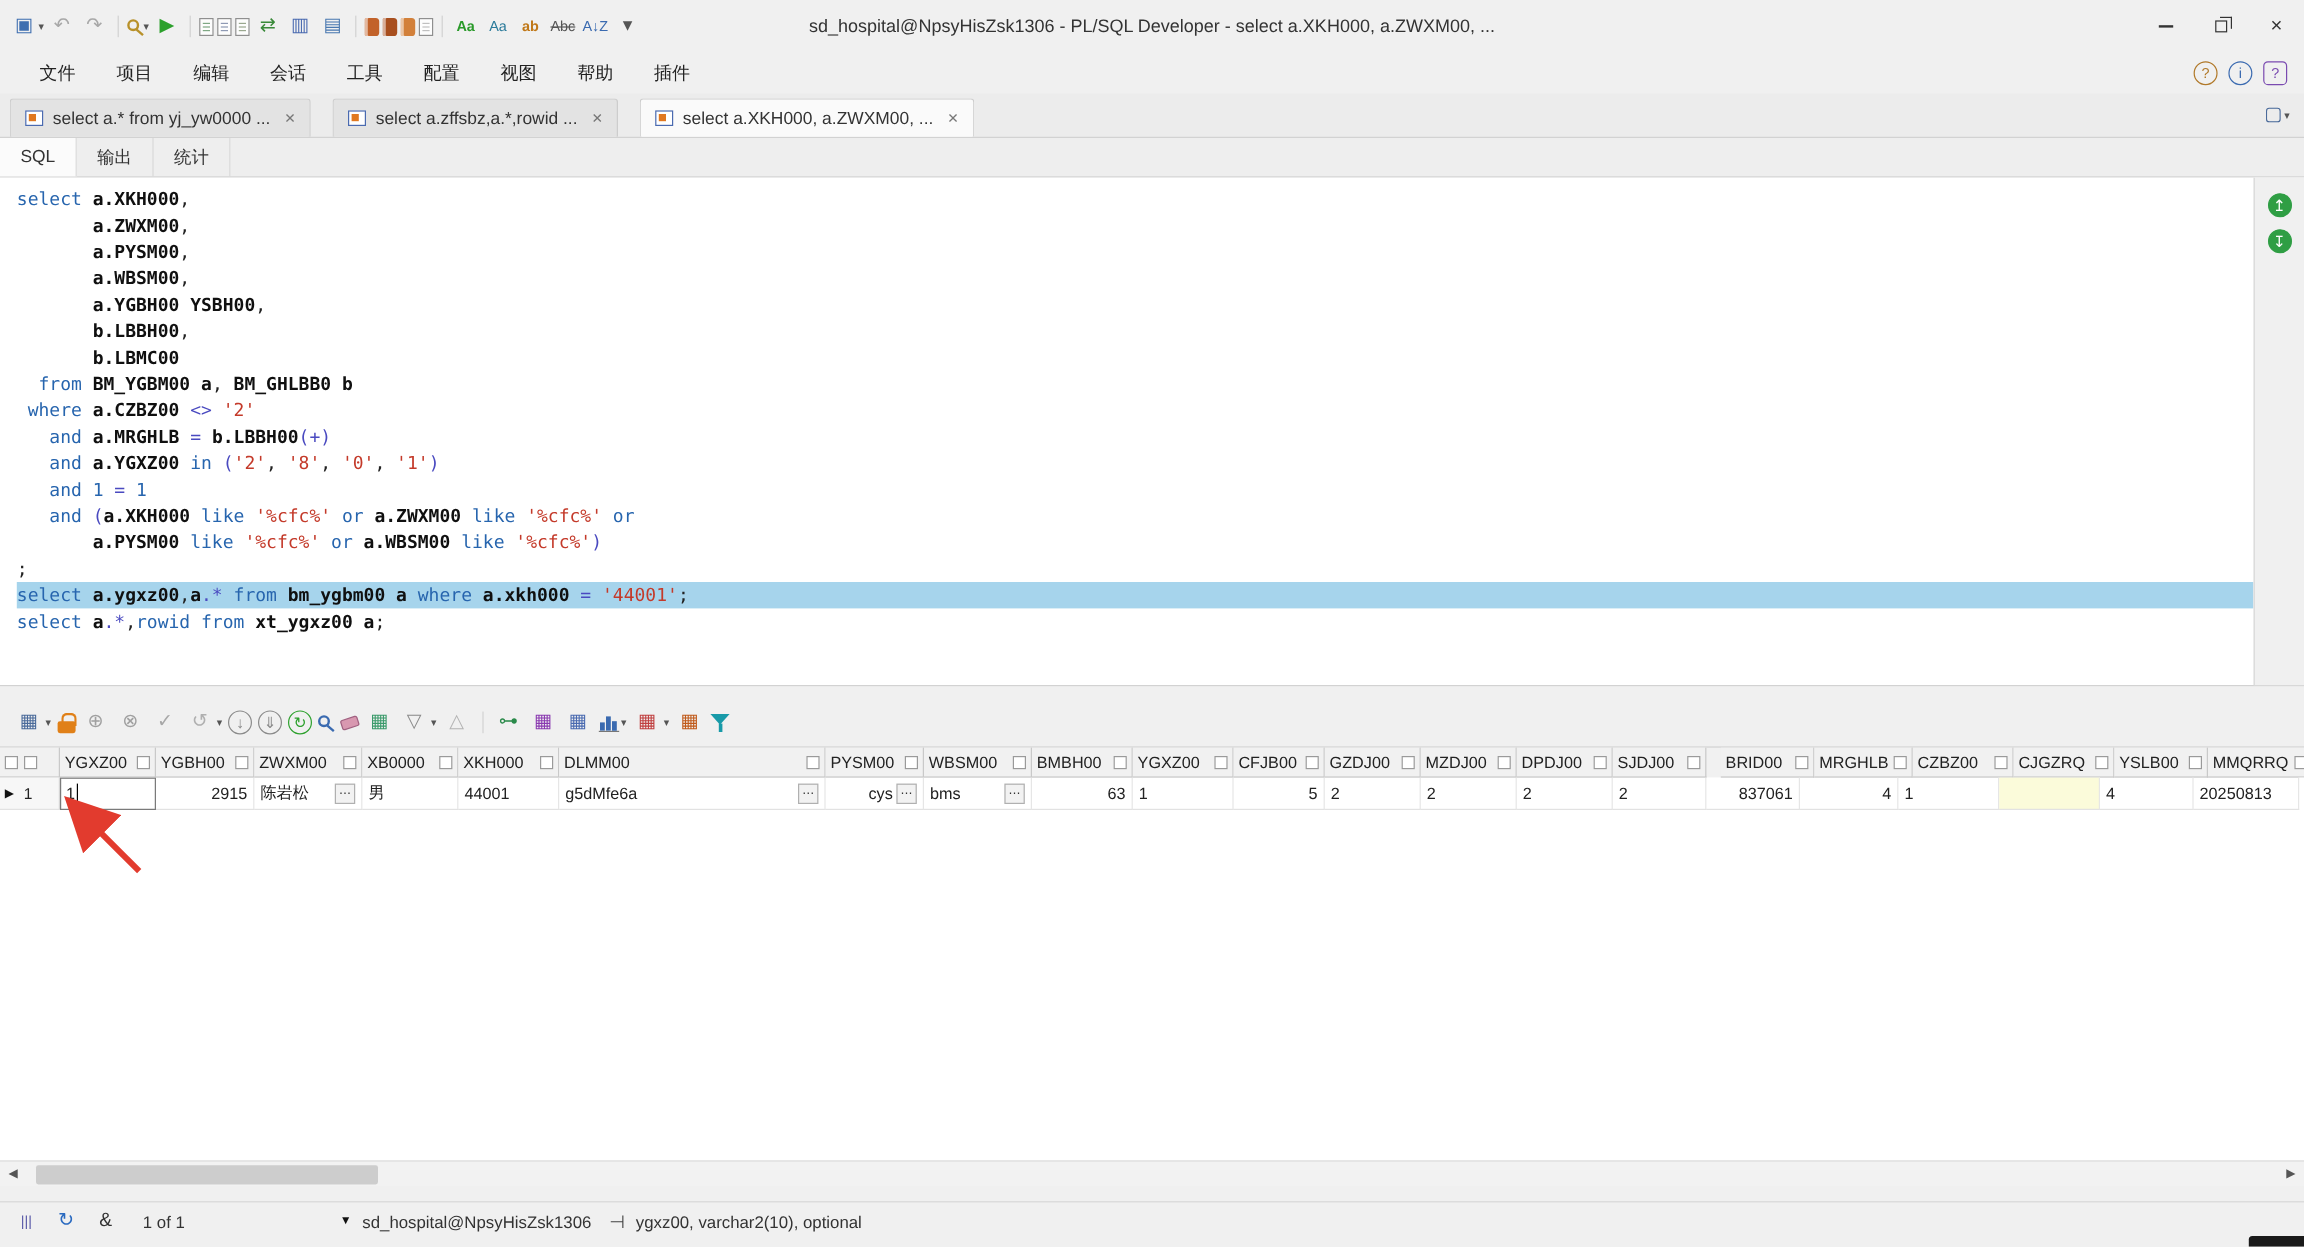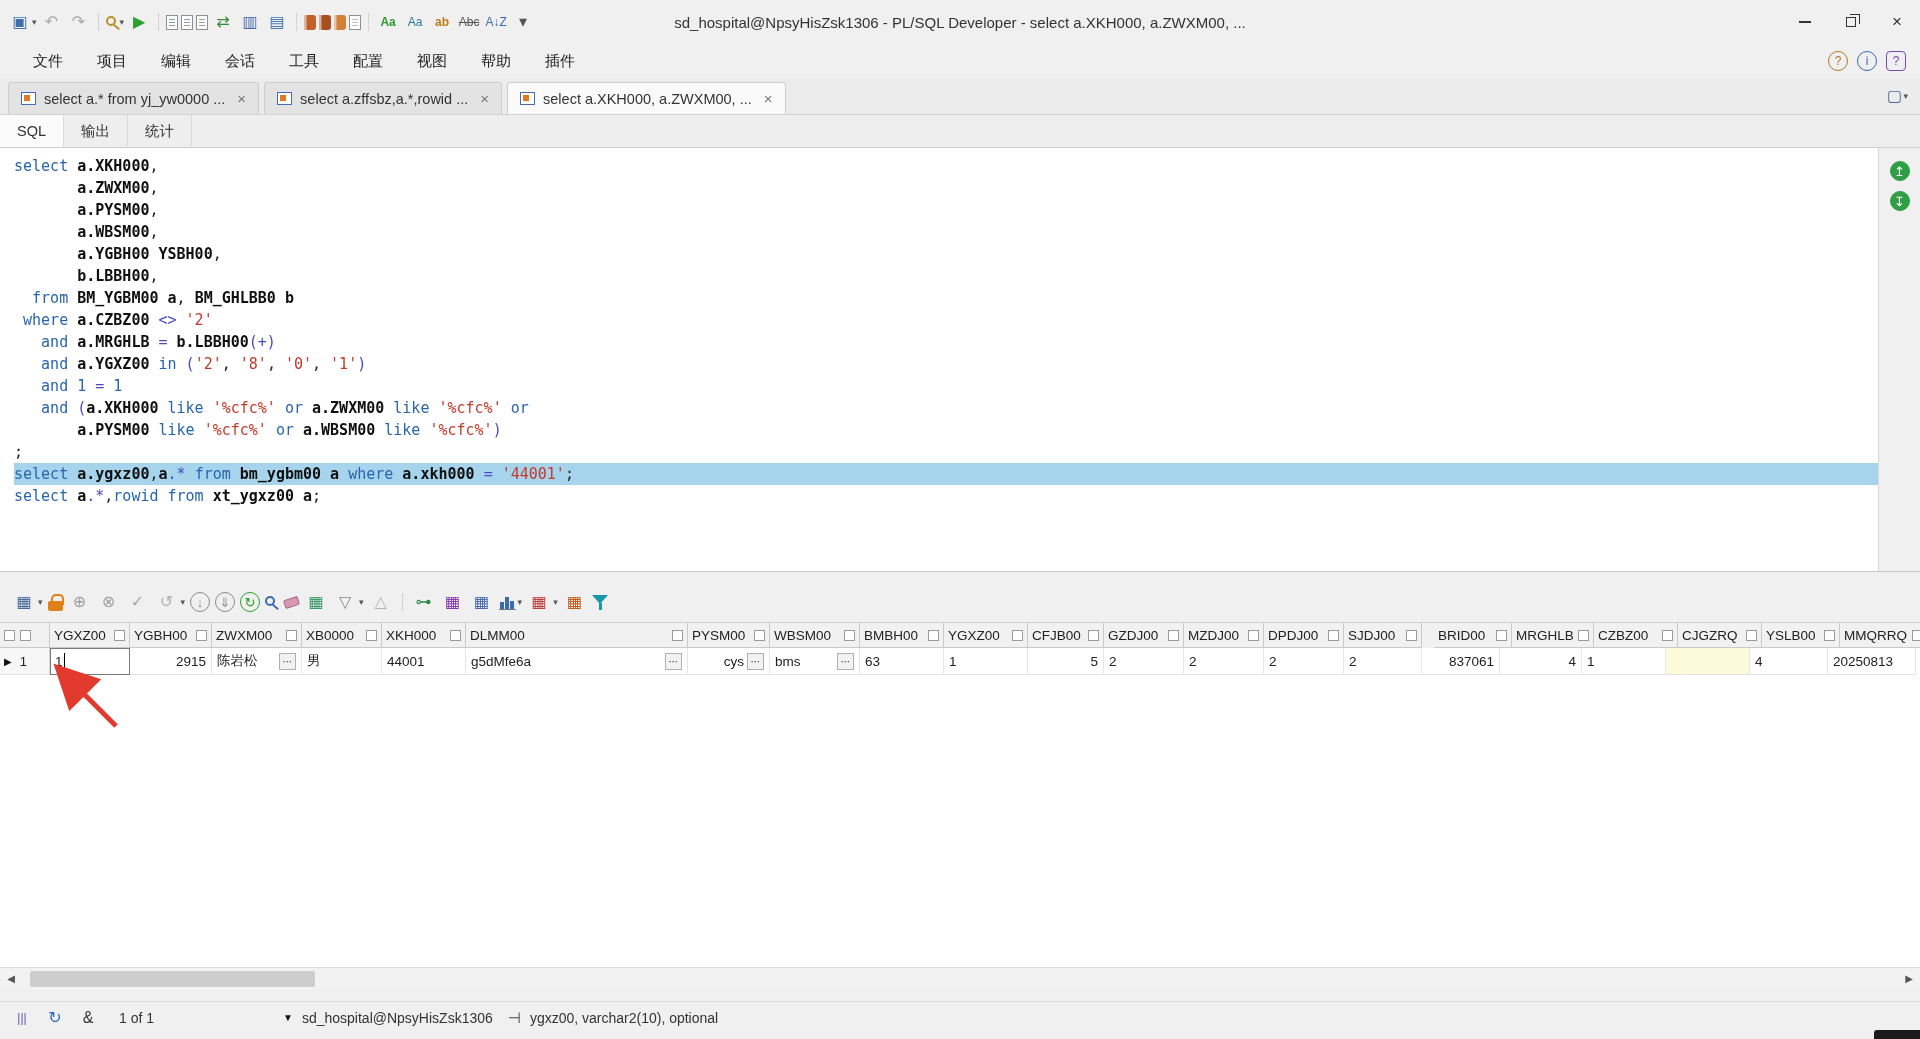--- a/index.html
+++ b/index.html
@@ -41,21 +41,21 @@
   .shape-chart::before{content:'';position:absolute;left:1px;bottom:0;width:4px;height:7px;background:var(--c)}
   .shape-chart::after{content:'';position:absolute;left:6px;bottom:0;width:4px;height:12px;background:var(--c);box-shadow:5px 4px 0 0 var(--c)}
 
   
   .menubar{height:34px;display:flex;align-items:center;padding:0 14px 0 16px}
   .menu-item{padding:5px 17px;font-size:15px;color:#222}
   .menu-right{margin-left:auto;display:flex;gap:9px;align-items:center}
 
   
   .tabbar{height:37px;display:flex;align-items:flex-end;background:#ececec;border-bottom:1px solid #d2d2d2;padding-left:8px}
-  .tab{display:flex;align-items:center;gap:8px;height:32px;padding:0 12px;background:#e3e3e3;border:1px solid #cdcdcd;border-bottom:none;margin-right:5px;font-size:14.5px;color:#333;border-radius:3px 3px 0 0;white-space:nowrap}
+  .tab{display:flex;align-items:center;gap:8px;height:32px;padding:0 12px;background:#e3e3e3;border:1px solid #cdcdcd;border-bottom:none;margin-right:18px;font-size:14.5px;color:#333;border-radius:3px 3px 0 0;white-space:nowrap}
   .tab.active{background:#fafafa}
   .tab-close{color:#777;font-size:15px;margin-left:4px}
   .tabicon{width:15px;height:13px;min-width:15px;border:1px solid #4a6ab0;background:#fff;position:relative;display:inline-block}
   .tabicon::after{content:'';position:absolute;left:1.5px;top:1.5px;width:6px;height:6px;background:#e07820}
   .tabbar-right{margin-left:auto;display:flex;align-items:center;padding-right:12px;align-self:center}
 
   
   .subtabbar{height:33px;display:flex;align-items:stretch;background:#eeeeee;border-bottom:1px solid #cfcfcf}
   .subtab{display:flex;align-items:center;padding:0 17px;font-size:14.5px;border-right:1px solid #dadada;color:#333}
   .subtab.active{background:#fbfbfb}
@@ -211,20 +211,21 @@
   </div>
 
 <div class="editor-wrap">
   <div class="editor">
       <div class="ed-line"><span class="tk-k">select</span><span class="tk-p"> </span><span class="tk-i">a.XKH000</span><span class="tk-p">,</span></div>
       <div class="ed-line"><span class="tk-p">       </span><span class="tk-i">a.ZWXM00</span><span class="tk-p">,</span></div>
       <div class="ed-line"><span class="tk-p">       </span><span class="tk-i">a.PYSM00</span><span class="tk-p">,</span></div>
       <div class="ed-line"><span class="tk-p">       </span><span class="tk-i">a.WBSM00</span><span class="tk-p">,</span></div>
       <div class="ed-line"><span class="tk-p">       </span><span class="tk-i">a.YGBH00</span><span class="tk-p"> </span><span class="tk-i">YSBH00</span><span class="tk-p">,</span></div>
       <div class="ed-line"><span class="tk-p">       </span><span class="tk-i">b.LBBH00</span><span class="tk-p">,</span></div>
+      <div class="ed-line"><span class="tk-p">       </span><span class="tk-i">b.LBMC00</span></div>
       <div class="ed-line"><span class="tk-p">  </span><span class="tk-k">from</span><span class="tk-p"> </span><span class="tk-i">BM_YGBM00</span><span class="tk-p"> </span><span class="tk-i">a</span><span class="tk-p">, </span><span class="tk-i">BM_GHLBB0</span><span class="tk-p"> </span><span class="tk-i">b</span></div>
       <div class="ed-line"><span class="tk-p"> </span><span class="tk-k">where</span><span class="tk-p"> </span><span class="tk-i">a.CZBZ00</span><span class="tk-p"> </span><span class="tk-o">&lt;&gt;</span><span class="tk-p"> </span><span class="tk-s">'2'</span></div>
       <div class="ed-line"><span class="tk-p">   </span><span class="tk-k">and</span><span class="tk-p"> </span><span class="tk-i">a.MRGHLB</span><span class="tk-p"> </span><span class="tk-o">=</span><span class="tk-p"> </span><span class="tk-i">b.LBBH00</span><span class="tk-o">(+)</span></div>
       <div class="ed-line"><span class="tk-p">   </span><span class="tk-k">and</span><span class="tk-p"> </span><span class="tk-i">a.YGXZ00</span><span class="tk-p"> </span><span class="tk-k">in</span><span class="tk-p"> </span><span class="tk-o">(</span><span class="tk-s">'2'</span><span class="tk-p">, </span><span class="tk-s">'8'</span><span class="tk-p">, </span><span class="tk-s">'0'</span><span class="tk-p">, </span><span class="tk-s">'1'</span><span class="tk-o">)</span></div>
       <div class="ed-line"><span class="tk-p">   </span><span class="tk-k">and</span><span class="tk-p"> </span><span class="tk-n">1</span><span class="tk-p"> </span><span class="tk-o">=</span><span class="tk-p"> </span><span class="tk-n">1</span></div>
       <div class="ed-line"><span class="tk-p">   </span><span class="tk-k">and</span><span class="tk-p"> </span><span class="tk-o">(</span><span class="tk-i">a.XKH000</span><span class="tk-p"> </span><span class="tk-k">like</span><span class="tk-p"> </span><span class="tk-s">'%cfc%'</span><span class="tk-p"> </span><span class="tk-k">or</span><span class="tk-p"> </span><span class="tk-i">a.ZWXM00</span><span class="tk-p"> </span><span class="tk-k">like</span><span class="tk-p"> </span><span class="tk-s">'%cfc%'</span><span class="tk-p"> </span><span class="tk-k">or</span></div>
       <div class="ed-line"><span class="tk-p">       </span><span class="tk-i">a.PYSM00</span><span class="tk-p"> </span><span class="tk-k">like</span><span class="tk-p"> </span><span class="tk-s">'%cfc%'</span><span class="tk-p"> </span><span class="tk-k">or</span><span class="tk-p"> </span><span class="tk-i">a.WBSM00</span><span class="tk-p"> </span><span class="tk-k">like</span><span class="tk-p"> </span><span class="tk-s">'%cfc%'</span><span class="tk-o">)</span></div>
       <div class="ed-line"><span class="tk-p">;</span></div>
       <div class="ed-line selected"><span class="tk-k">select</span><span class="tk-p"> </span><span class="tk-i">a.ygxz00</span><span class="tk-p">,</span><span class="tk-i">a</span><span class="tk-o">.*</span><span class="tk-p"> </span><span class="tk-k">from</span><span class="tk-p"> </span><span class="tk-i">bm_ygbm00</span><span class="tk-p"> </span><span class="tk-i">a</span><span class="tk-p"> </span><span class="tk-k">where</span><span class="tk-p"> </span><span class="tk-i">a.xkh000</span><span class="tk-p"> </span><span class="tk-o">=</span><span class="tk-p"> </span><span class="tk-s">'44001'</span><span class="tk-p">;</span></div>
       <div class="ed-line"><span class="tk-k">select</span><span class="tk-p"> </span><span class="tk-i">a</span><span class="tk-o">.*</span><span class="tk-p">,</span><span class="tk-k">rowid</span><span class="tk-p"> </span><span class="tk-k">from</span><span class="tk-p"> </span><span class="tk-i">xt_ygxz00</span><span class="tk-p"> </span><span class="tk-i">a</span><span class="tk-p">;</span></div>
@@ -390,21 +391,21 @@
         </div>
         <div class="gd-cell" style="width: 82px; min-width: 82px;">
           <span class="gd-val grow" style="text-align: right;">cys</span>
           <span class="more-btn">⋯</span>
         </div>
         <div class="gd-cell" style="width: 90px; min-width: 90px;">
           <span class="gd-val grow" style="text-align: left;">bms</span>
           <span class="more-btn">⋯</span>
         </div>
         <div class="gd-cell" style="width: 84px; min-width: 84px;">
-          <span class="gd-val grow" style="text-align: left;">63</span>
+          <span class="gd-val grow" style="text-align: right;">63</span>
         </div>
         <div class="gd-cell" style="width: 84px; min-width: 84px;">
           <span class="gd-val grow" style="text-align: left;">1</span>
         </div>
         <div class="gd-cell" style="width: 76px; min-width: 76px;">
           <span class="gd-val grow" style="text-align: right;">5</span>
         </div>
         <div class="gd-cell" style="width: 80px; min-width: 80px;">
           <span class="gd-val grow" style="text-align: left;">2</span>
         </div>

